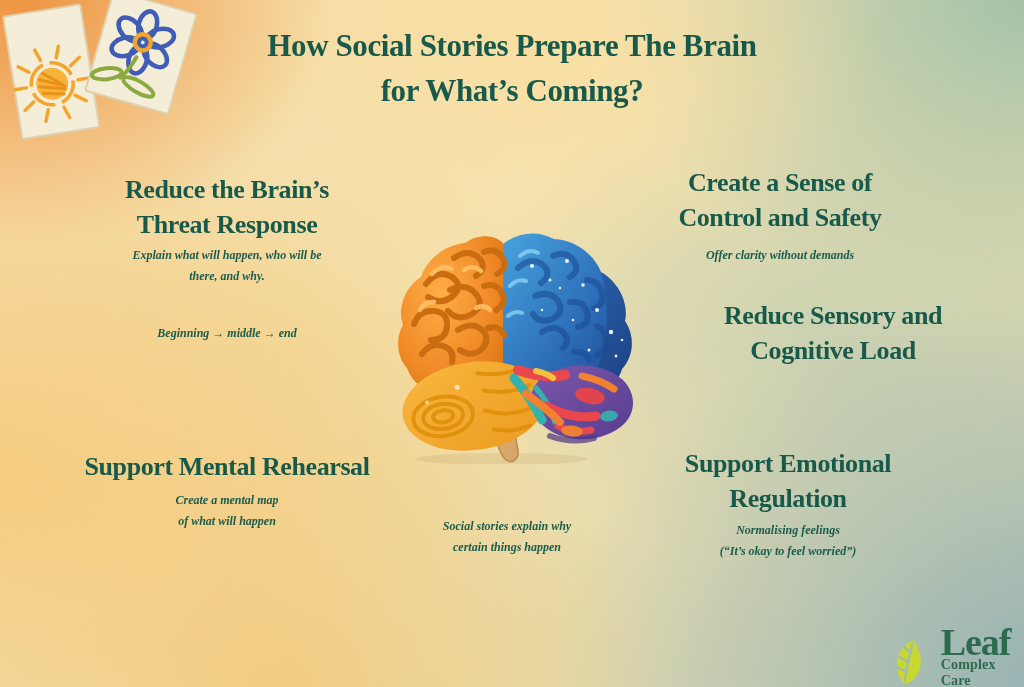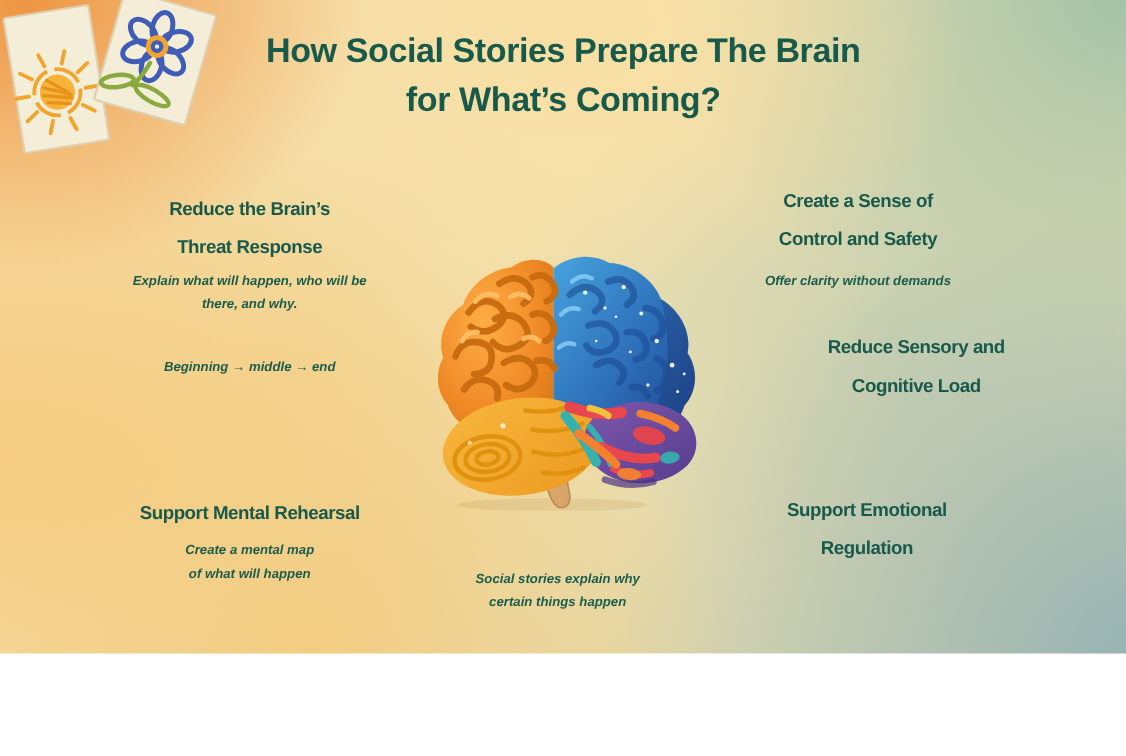--- a/index.html
+++ b/index.html
@@ -1,22 +1,22 @@
 <!DOCTYPE html>
 <html><head>
 <meta charset="utf-8">
 <style>
   * { box-sizing: border-box; margin: 0; padding: 0; }
   html, body { width: 1024px; height: 687px; overflow: hidden; }
   .canvas {
     position: relative;
     width: 1024px;
-    height: 594px;
+    height: 687px;
     overflow: hidden;
-    font-family: Liberation Sans, sans-serif;
+    font-family: Liberation Serif, serif;
     background:
       radial-gradient(480px 380px at 2% 0%,   rgba(238,146,62,.95) 0%, rgba(238,146,62,0) 65%),
       radial-gradient(700px 480px at 0% 70%,  rgba(245,199,118,.80) 0%, rgba(245,199,118,0) 70%),
       radial-gradient(560px 420px at 28% 100%,rgba(242,198,116,.75) 0%, rgba(242,198,116,0) 70%),
       radial-gradient(500px 340px at 28% 55%, rgba(244,205,128,.45) 0%, rgba(244,205,128,0) 70%),
       radial-gradient(460px 320px at 52% 6%,  rgba(250,222,160,.85) 0%, rgba(250,222,160,0) 75%),
       radial-gradient(620px 460px at 100% 0%, rgba(160,193,168,.95) 0%, rgba(160,193,168,0) 68%),
       radial-gradient(700px 560px at 103% 100%,rgba(148,177,180,.97) 0%, rgba(148,177,180,0) 72%),
       radial-gradient(480px 360px at 80% 48%, rgba(168,196,178,.45) 0%, rgba(168,196,178,0) 70%),
       linear-gradient(135deg, #f7d9a2 0%, #f3e3b2 40%, #ecdfb0 60%, #cfd2ae 100%);
@@ -24,21 +24,21 @@
   .title {
     position: absolute; top: 23px; left: 0; width: 100%;
     text-align: center;
     font-size: 31px; font-weight: bold; line-height: 45px;
     letter-spacing: -0.4px;
     color: #17594a;
     white-space: pre-line;
   }
   .section { position: absolute; text-align: center; color: #17594a; }
   .heading {
-    font-size: 17px; font-weight: bold; line-height: 35px;
+    font-size: 26px; font-weight: bold; line-height: 35px;
     letter-spacing: -0.4px; white-space: pre-line;
   }
   .subtext {
     font-size: 12px; font-weight: bold; font-style: italic; line-height: 21px;
     white-space: pre-line; color: #1a5c4c;
   }
   #sec-threat     { left: 40px;  top: 172px; width: 374px; }
   #sec-organise   { left: 40px;  top: 321px; width: 374px; }
   #sec-rehearsal  { left: 40px;  top: 449px; width: 374px; }
   #sec-control    { left: 630px; top: 165px; width: 300px; }
@@ -121,20 +121,22 @@
 Control and Safety</div>
     <div class="subtext" style="margin-top:10px">Offer clarity without demands</div>
   </section>
   <section class="section" id="sec-sensory">
     <div class="heading">Reduce Sensory and
 Cognitive Load</div>
   </section>
   <section class="section" id="sec-emotional">
     <div class="heading">Support Emotional
 Regulation</div>
+    <div class="subtext" style="margin-top:4px">Normalising feelings
+(“It’s okay to feel worried”)</div>
   </section>
 
   <section class="section" id="sec-predict">
     <div class="subtext" style="margin-top:4px">Social stories explain why
 certain things happen</div>
   </section>
 
   <svg class="brain" viewBox="0 0 262 236" aria-hidden="true">
     <defs>
       <radialGradient id="gOr" cx="40%" cy="35%" r="80%">

